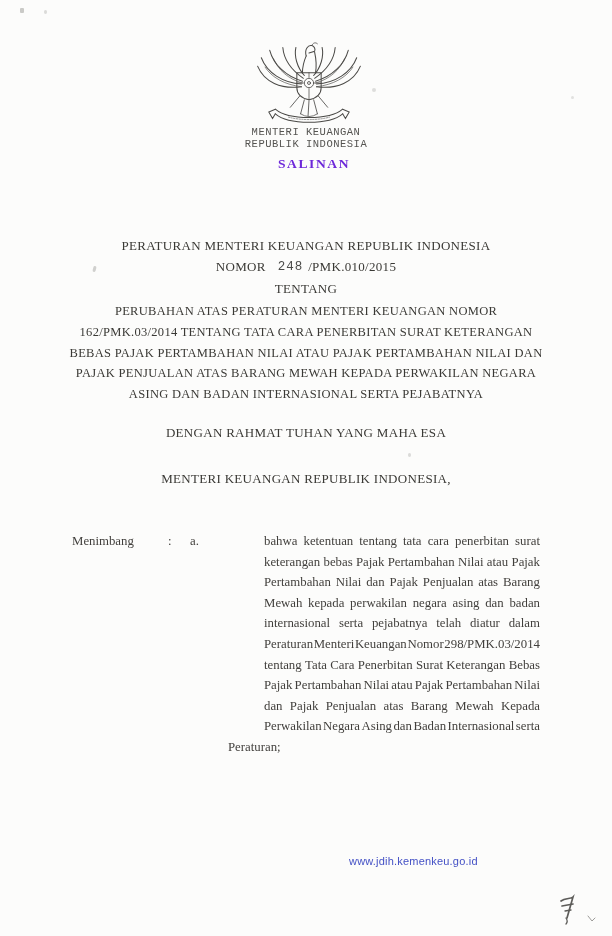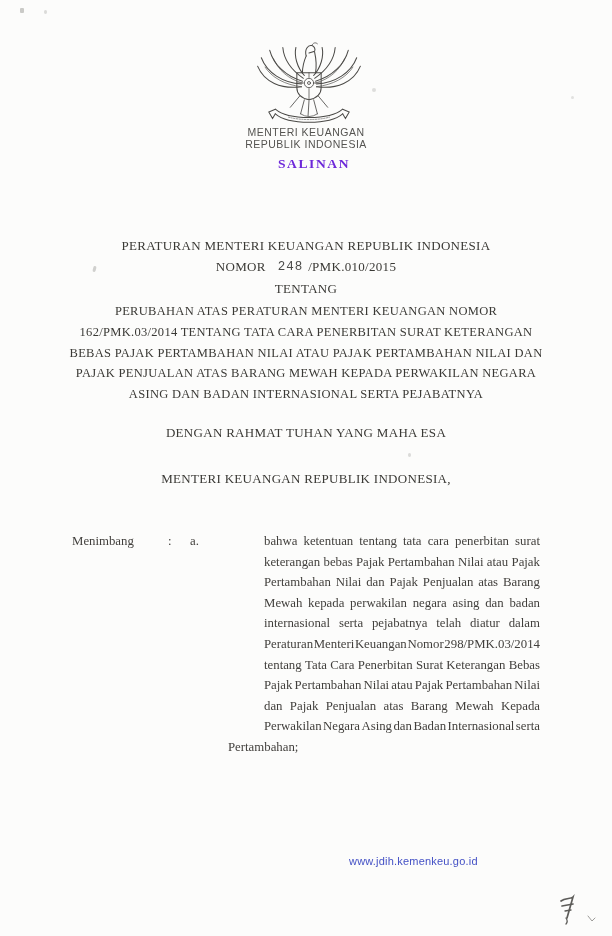--- a/index.html
+++ b/index.html
@@ -12,21 +12,21 @@
     font-family:"Liberation Serif", serif;
     color:#3f3e3c;
   }
 
   
   .emblem{position:absolute;left:251px;top:40px;width:116px;height:86px;}
   .emblem svg{width:100%;height:100%;}
   .ministry{
     position:absolute;left:0;top:127px;width:612px;
     text-align:center;
-    font-family:Liberation Sans, sans-serif;
+    font-family:Liberation Mono, monospace;
     font-size:10.5px;line-height:11.5px;
     letter-spacing:.5px;color:#555451;
   }
   .salinan{
     position:absolute;left:8px;top:156px;width:612px;
     text-align:center;
     font-weight:bold;font-size:13.5px;letter-spacing:1.6px;
     color:#6d28d9;
   }
 
@@ -243,21 +243,21 @@
         </div>
       <div data-justify="true">
           <span>Perwakilan</span>
           <span>Negara</span>
           <span>Asing</span>
           <span>dan</span>
           <span>Badan</span>
           <span>Internasional</span>
           <span>serta</span>
         </div>
-      <div>Pertambahan;</div>
+      <div>Peraturan;</div>
     </div>
   </div>
 
   <a class="site-link">www.jdih.kemenkeu.go.id</a>
 
   <div class="paraph">
     <svg viewBox="0 0 40 34" fill="none" stroke="#5d5c59" stroke-width="1.7" stroke-linecap="round">
       <path d="M3,7 C7,4 13,5 15,3 L9,24"></path>
       <path d="M4,12 L15,10"></path>
       <path d="M7,17 L13,16" stroke-width="1.3"></path>

